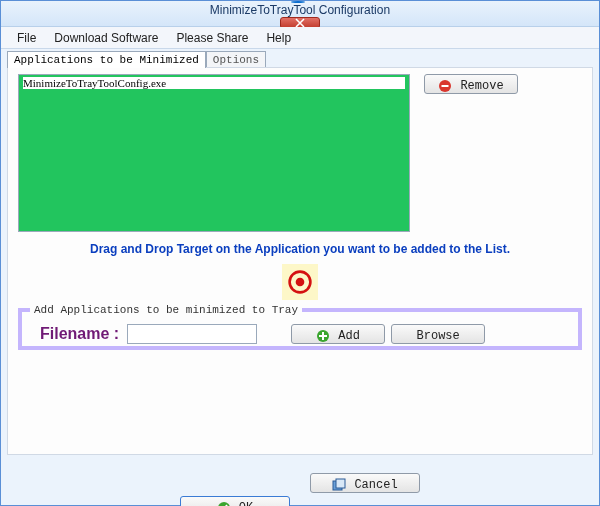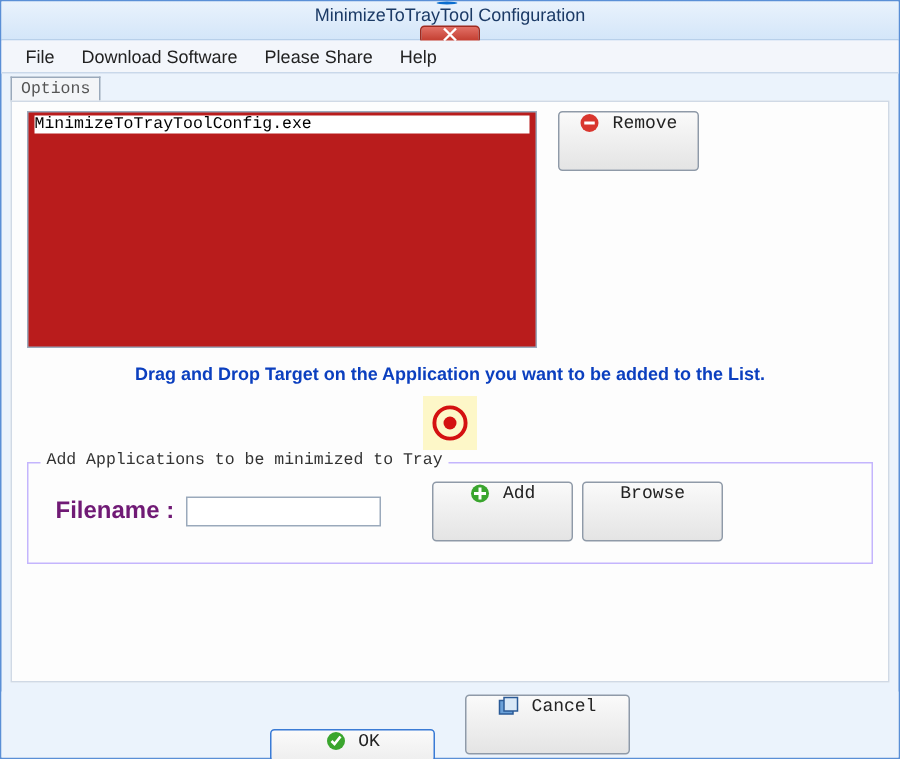--- a/index.html
+++ b/index.html
@@ -107,58 +107,58 @@
     font-weight: bold;
     font-size: 12px;
     margin: 10px 0 8px 0;
   }
   .row1 {
     display: flex;
     gap: 14px;
     align-items: flex-start;
   }
   .listbox {
-    width: 340px;
+    width: 392px;
     height: 158px;
     border: 1px solid #9aa9bb;
-    background: #b91c1c;
-    font-family: Liberation Mono, monospace;
+    background: #22c55e;
+    font-family: Liberation Serif, serif;
     font-size: 11px;
     padding: 2px 4px;
     overflow: auto;
   }
   .btn {
-    height: 40px;
+    height: 20px;
     min-width: 94px;
     background: linear-gradient(#fafafa, #e4e4e4);
     border: 1px solid #8f9aa8;
     border-radius: 3px;
     display: inline-flex;
-    align-items: flex-start;
+    align-items: flex-end;
     justify-content: center;
     gap: 8px;
     font-size: 12px;
     font-family: "Courier New", monospace;
     color: #222;
     padding: 0 10px;
   }
   .btn .icon-slot { width: 14px; height: 14px; display:flex; align-items:center; justify-content:center; }
   .target-wrap {
     display: flex;
     justify-content: center;
     margin: 2px 0 8px 0;
   }
   .target {
     width: 36px; height: 36px;
     background: #fdf7c8;
     display: flex; align-items: center; justify-content: center;
   }
   .groupbox {
-    border: 1px solid #c4b5fd;
-    padding: 12px 10px 14px 10px;
+    border: 4px solid #c4b5fd;
+    padding: 12px 10px 2px 10px;
     margin-top: 4px;
     position: relative;
   }
   .groupbox .legend {
     position: absolute;
     top: -8px; left: 8px;
     background: #fdfdfd;
     padding: 0 4px;
     font-family: "Courier New", monospace;
     font-size: 11px;
@@ -219,20 +219,21 @@
 
   <div class="menubar">
     <span>File</span>
     <span>Download Software</span>
     <span>Please Share</span>
     <span>Help</span>
   </div>
 
   <div class="content">
     <div class="tabs">
+      <div class="tab active">Applications to be Minimized</div>
       <div class="tab inactive">Options</div>
     </div>
 
     <div class="tabpanel">
 
       <div class="row1">
         <div class="listbox">
           <div class="listitem">MinimizeToTrayToolConfig.exe</div>
         </div>
         <div>

